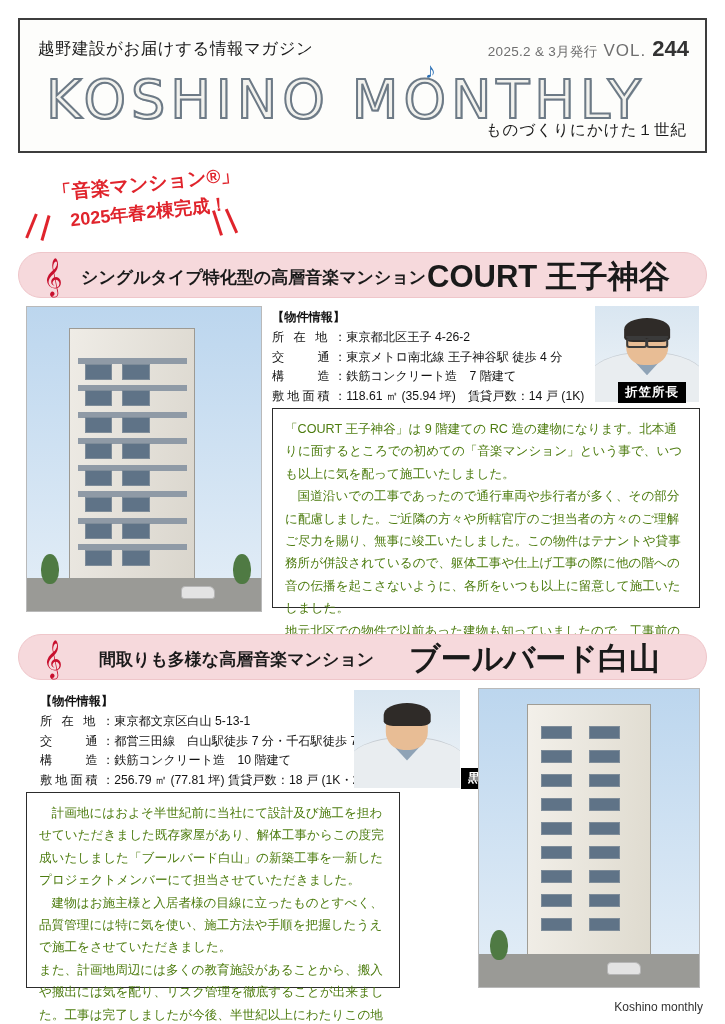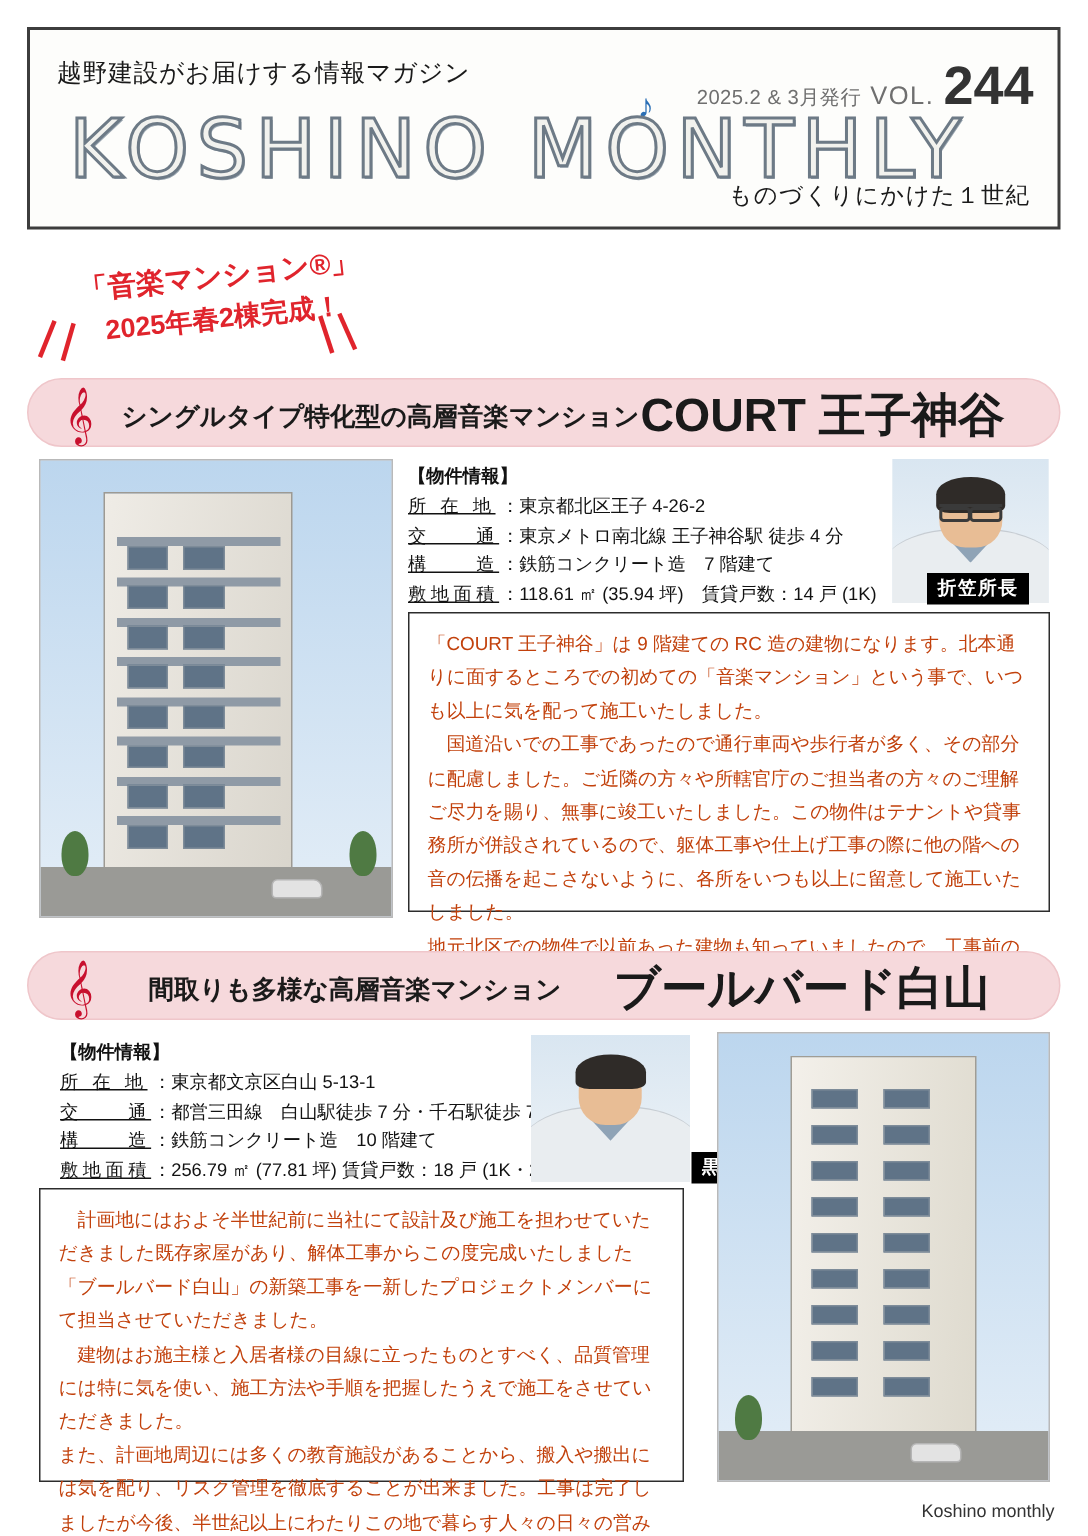--- a/index.html
+++ b/index.html
@@ -42,21 +42,21 @@
     font-size: 13.5px;
     color: #6f6f6f;
     letter-spacing: 0.3px;
   }
   .mast-issue .volword {
     font-size: 17px;
     color: #6f6f6f;
     letter-spacing: 1px;
   }
   .mast-issue .volnum {
-    font-size: 36px;
+    font-size: 22px;
     font-weight: bold;
     color: #333;
     letter-spacing: 0px;
   }
   .mast-note {
     position: absolute;
     left: 405px; top: 38px;
     font-size: 22px;
     color: #2a6fb5;
   }
@@ -167,30 +167,30 @@
     background: #cfd8e3;
   }
   .info {
     position: absolute;
     font-size: 12.2px;
     line-height: 1.62;
     color: #121212;
   }
   .info .hdr { font-weight: bold; }
   .info .row { white-space: nowrap; }
-  .info .lbl { display: inline-block; width: 62px; letter-spacing: 3px; text-decoration: underline; }
+  .info .lbl { display: inline-block; width: 62px; letter-spacing: 3px; }
 
   .msgbox {
     position: absolute;
     border: 1px solid #2c2c2c;
     background: #fff;
     padding: 9px 12px 24px 12px;
     font-size: 12.6px;
     line-height: 1.78;
-    color: #c2410c;
+    color: #4d7c0f;
   }
   .msgbox p { margin: 0; }
 
   .person-caption {
     position: absolute;
     background: #000;
     color: #fff;
     font-size: 12.5px;
     font-weight: bold;
     padding: 2px 7px;
@@ -433,19 +433,19 @@
       <div class="win" style="left:50%; top:71%; width:26%; height:5%"></div>
       <div class="win" style="left:10%; top:80%; width:26%; height:5%"></div>
       <div class="win" style="left:50%; top:80%; width:26%; height:5%"></div>
     </div>
   </div>
   <div class="ground"></div>
   <div class="tree" style="left:5%"></div>
   <div class="car" style="left:58%"></div>
 </div>
 
-<div class="msgbox" style="left:26px; top:792px; width:430px; height:196px;">
+<div class="msgbox" style="left:26px; top:792px; width:374px; height:196px;">
   <p>　計画地にはおよそ半世紀前に当社にて設計及び施工を担わせていただきました既存家屋があり、解体工事からこの度完成いたしました「ブールバード白山」の新築工事を一新したプロジェクトメンバーにて担当させていただきました。</p>
   <p>　建物はお施主様と入居者様の目線に立ったものとすべく、品質管理には特に気を使い、施工方法や手順を把握したうえで施工をさせていただきました。</p>
   <p>また、計画地周辺には多くの教育施設があることから、搬入や搬出には気を配り、リスク管理を徹底することが出来ました。工事は完了しましたが今後、半世紀以上にわたりこの地で暮らす人々の日々の営みを支える建物となるようにアフターサービスを行ってまいります。</p>
 </div>
 
 <div class="footer">Koshino monthly</div>
 
 </body></html>

